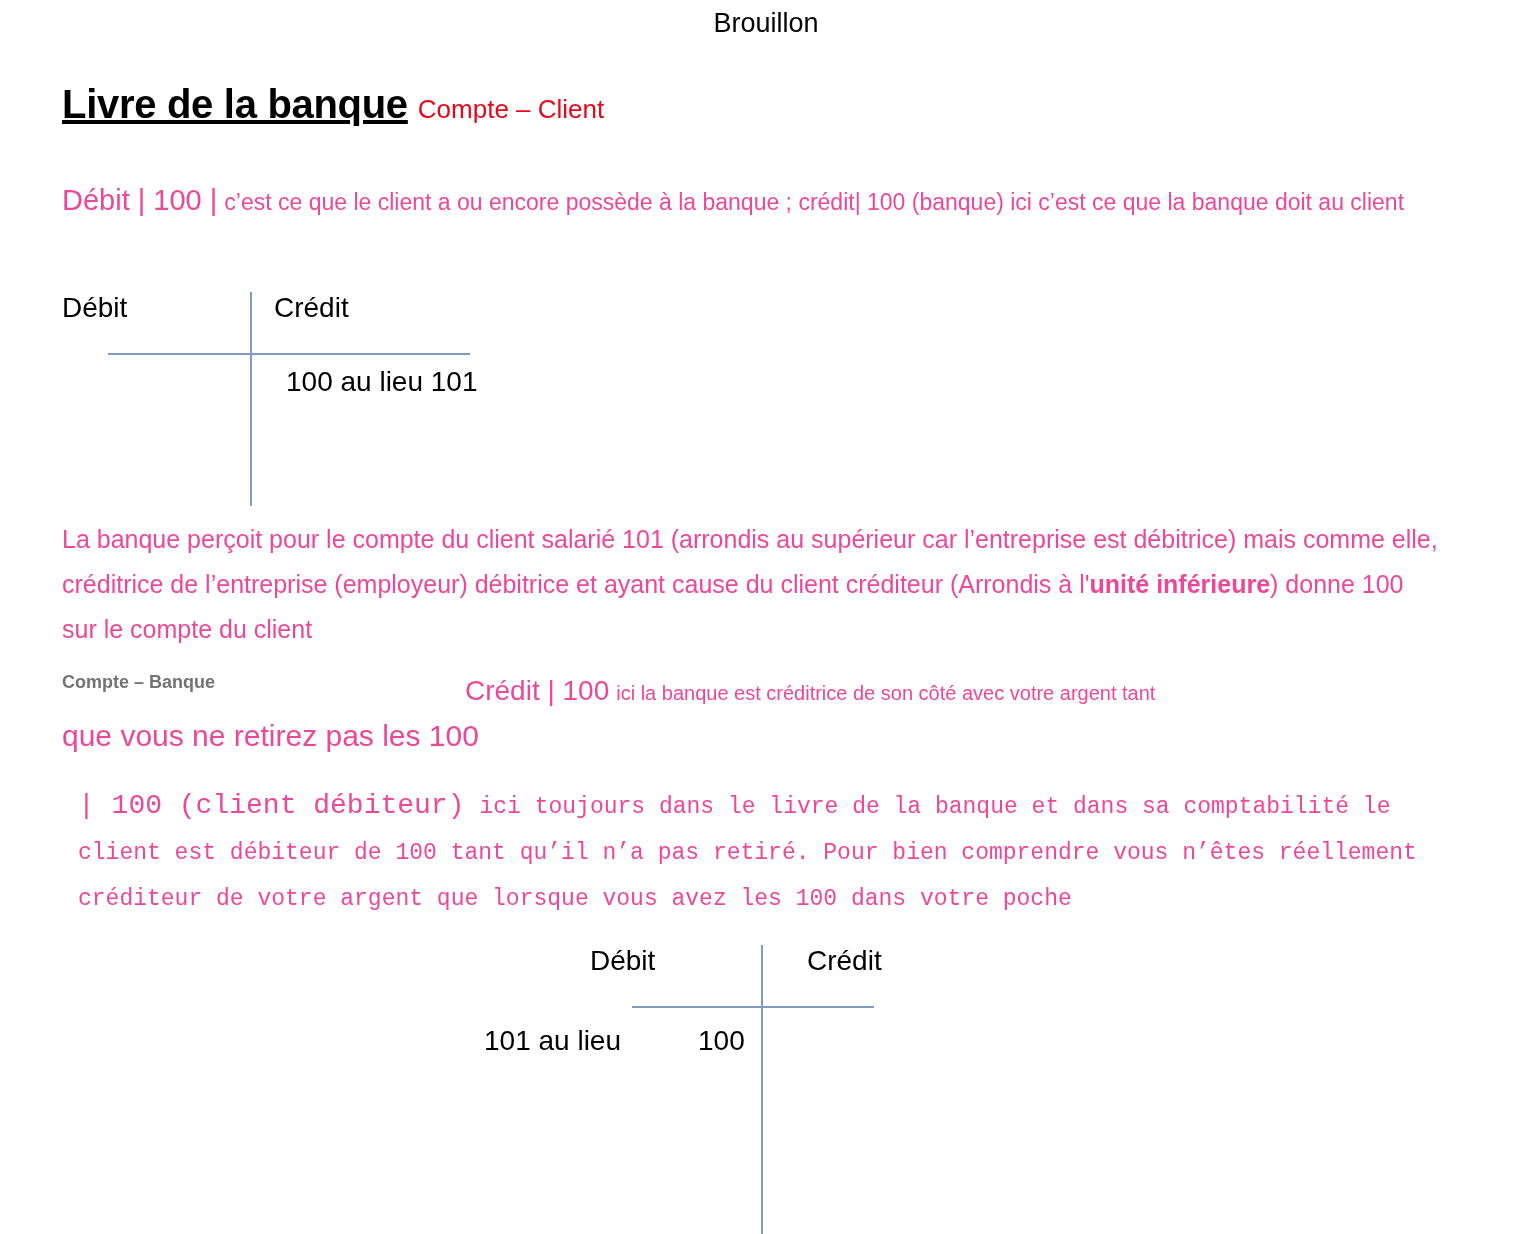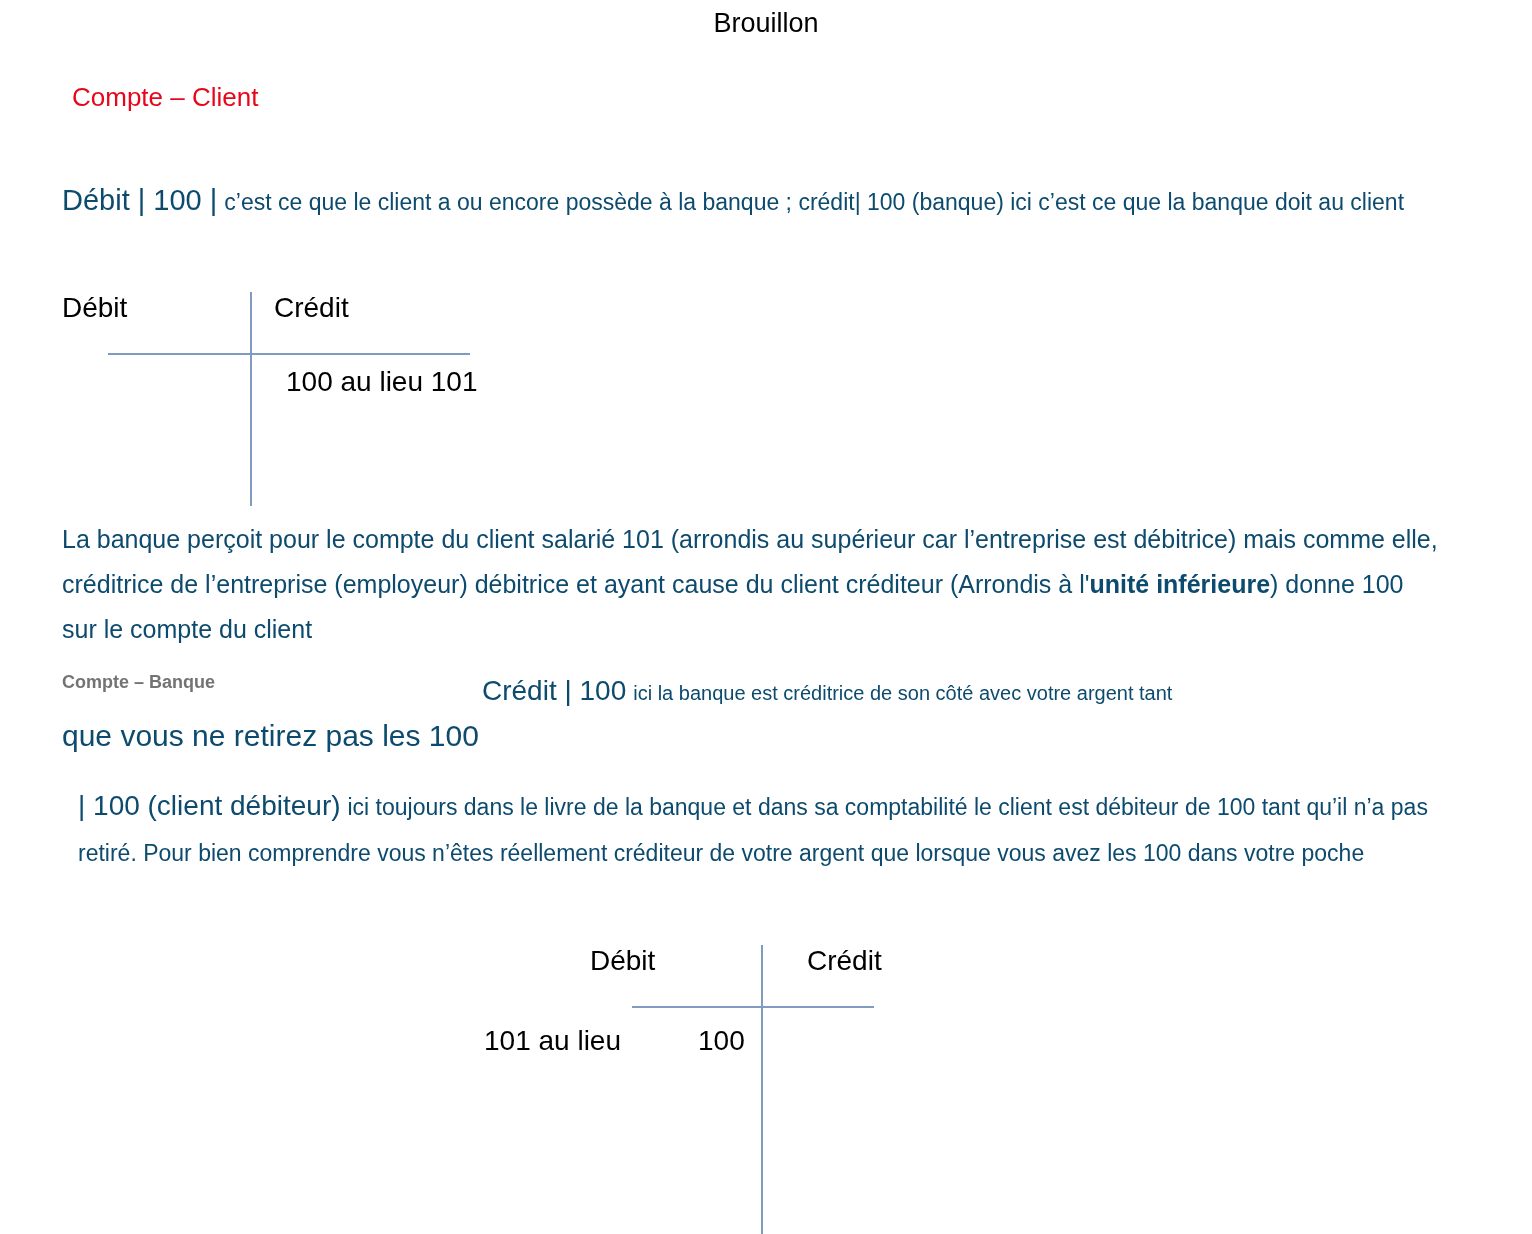--- a/index.html
+++ b/index.html
@@ -45,21 +45,21 @@
   .title-sub {
     font-size: 26px;
     font-weight: normal;
     color: #e8071a;
     margin-left: 10px;
   }
   .para {
     position: absolute;
     font-size: 25px;
     line-height: 45px;
-    color: #0c4a6e;
+    color: #ec4899;
   }
   .p1 {
     top: 178px;
     left: 62px;
     width: 1390px;
   }
   .p1 .big { font-size: 29px; }
   .p1 .small { font-size: 23px; }
 
   
@@ -127,32 +127,33 @@
     left: 62px;
     font-size: 18px;
     font-weight: bold;
     color: #737373;
   }
   .p3 {
     top: 668px;
     left: 465px;
     width: 990px;
   }
-  .p3 .big { font-size: 28px; margin-left: 17px; }
+  .p3 .big { font-size: 28px; }
   .p3 .small { font-size: 20px; }
   .p3b {
     top: 713px;
     left: 62px;
     width: 1380px;
   }
 
   .p4 {
     top: 783px;
     left: 78px;
     width: 1370px;
+    font-family: Liberation Mono, monospace;
   }
   .p4 .big { font-size: 28px; }
   .p4 .small { font-size: 23px; }
 
   
   .t2 {
     position: absolute;
     top: 945px;
     left: 480px;
     width: 700px;
@@ -208,20 +209,21 @@
   }
 </style>
 </head>
 <body>
 
 <div class="page">
 
   <div class="header-title">Brouillon</div>
 
   <div class="title-row">
+    <span class="title-main">Livre de la banque</span>
     <span class="title-sub">Compte – Client</span>
   </div>
 
   <div class="para p1">
     <span class="big">Débit | 100 |</span>
     <span class="small">c’est ce que le client a ou encore possède à la banque ; crédit| 100 (banque) ici c’est ce que la banque doit au client</span>
   </div>
 
   <div class="t1">
     <span class="lbl-debit">Débit</span>

